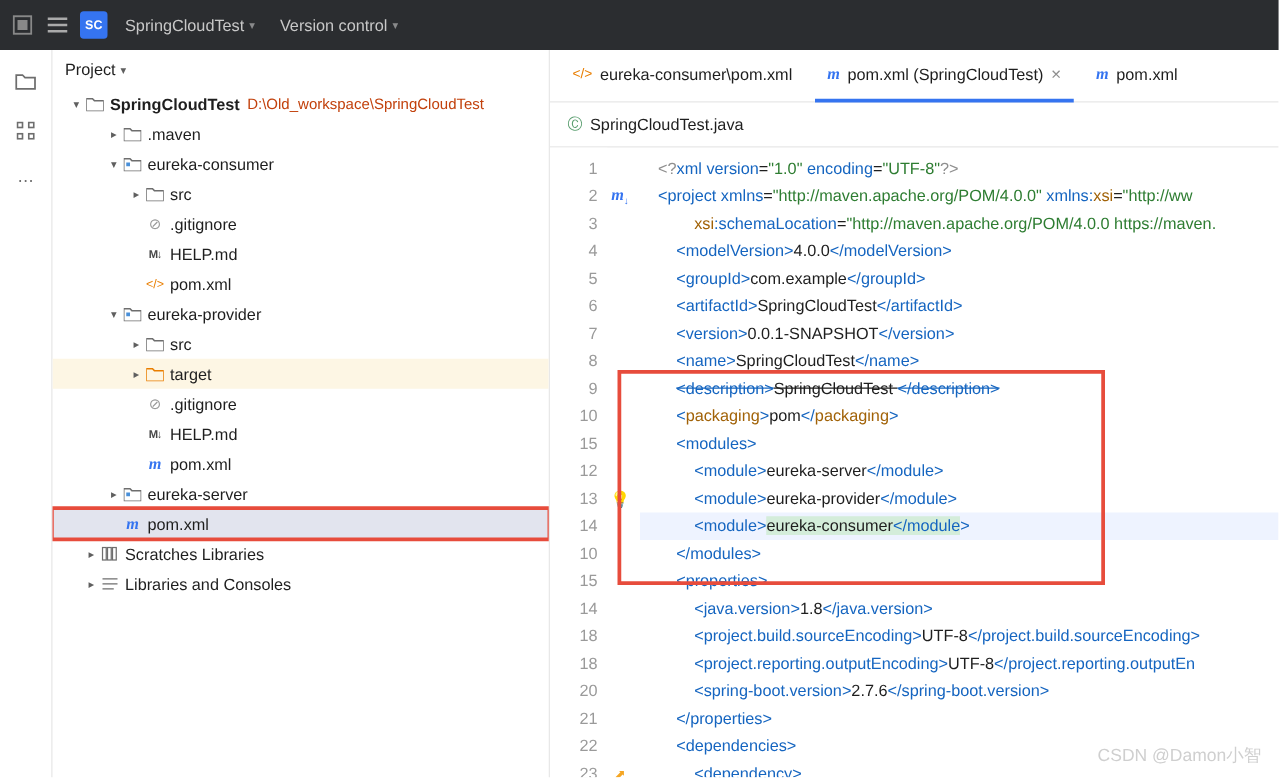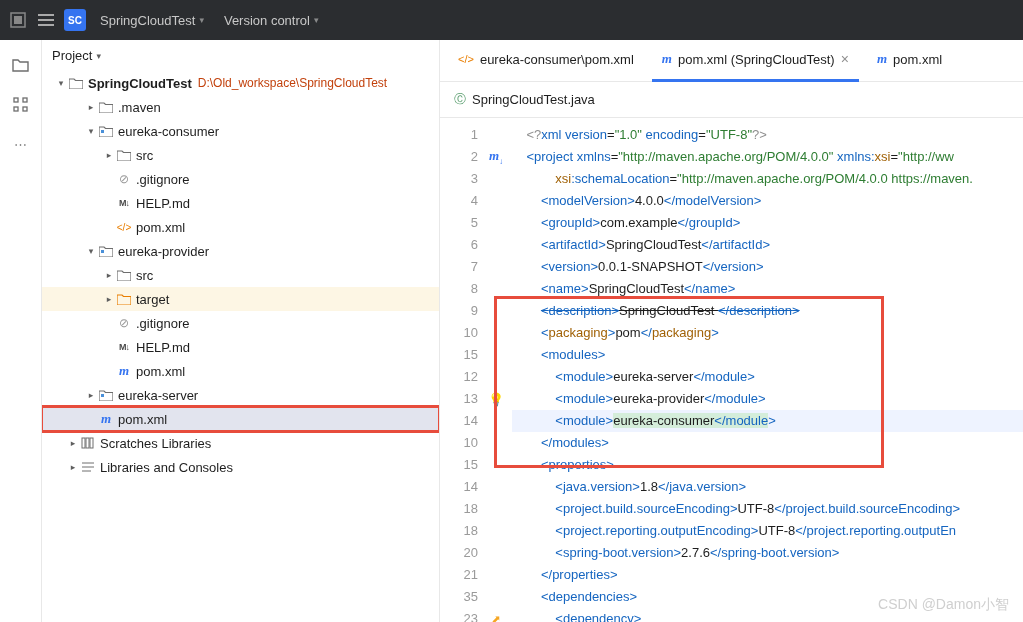--- a/index.html
+++ b/index.html
@@ -288,21 +288,21 @@
           <div>12</div>
           <div>13</div>
           <div>14</div>
           <div>10</div>
           <div>15</div>
           <div>14</div>
           <div>18</div>
           <div>18</div>
           <div>20</div>
           <div>21</div>
-          <div>35</div>
+          <div>22</div>
           <div>23</div>
         </div>
       <div class="gut-icons" id="guticons">
           <div></div>
           <div>
             <span class="m-maven">m<sub style="font-size:8px">↓</sub></span>
           </div>
           <div></div>
           <div></div>
           <div></div>

